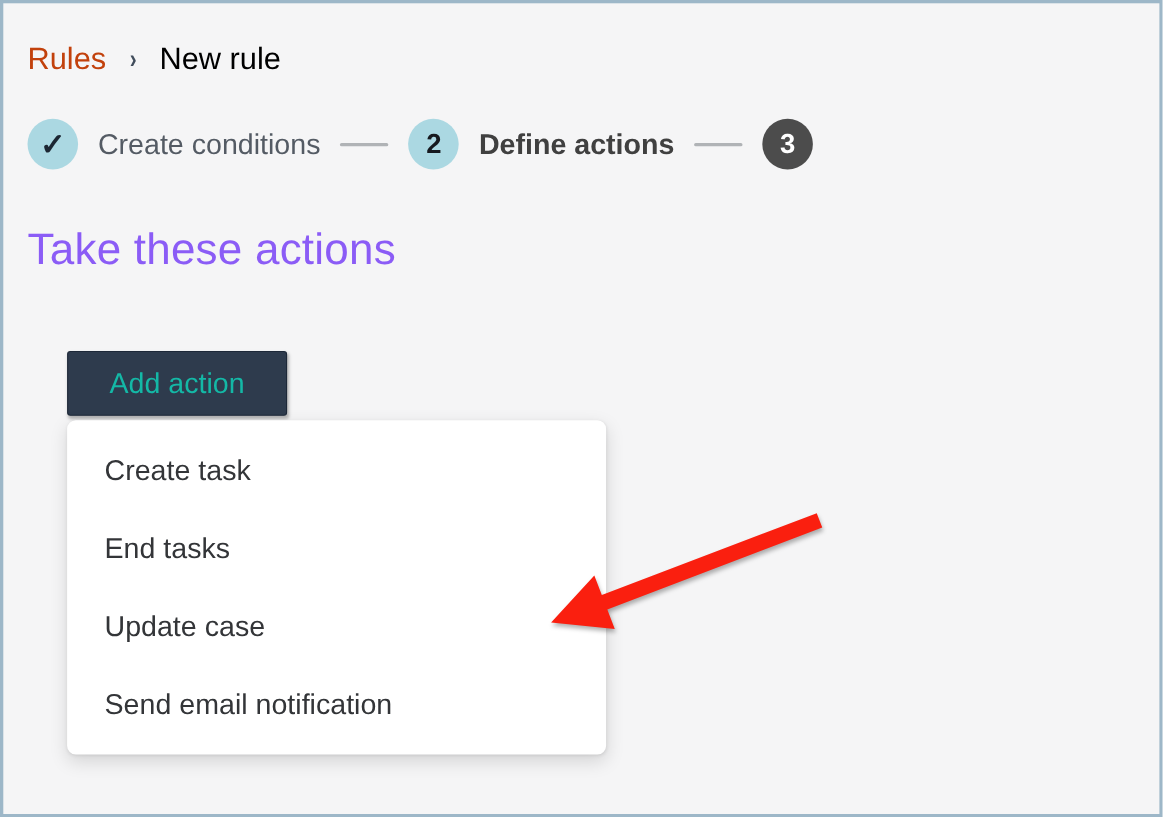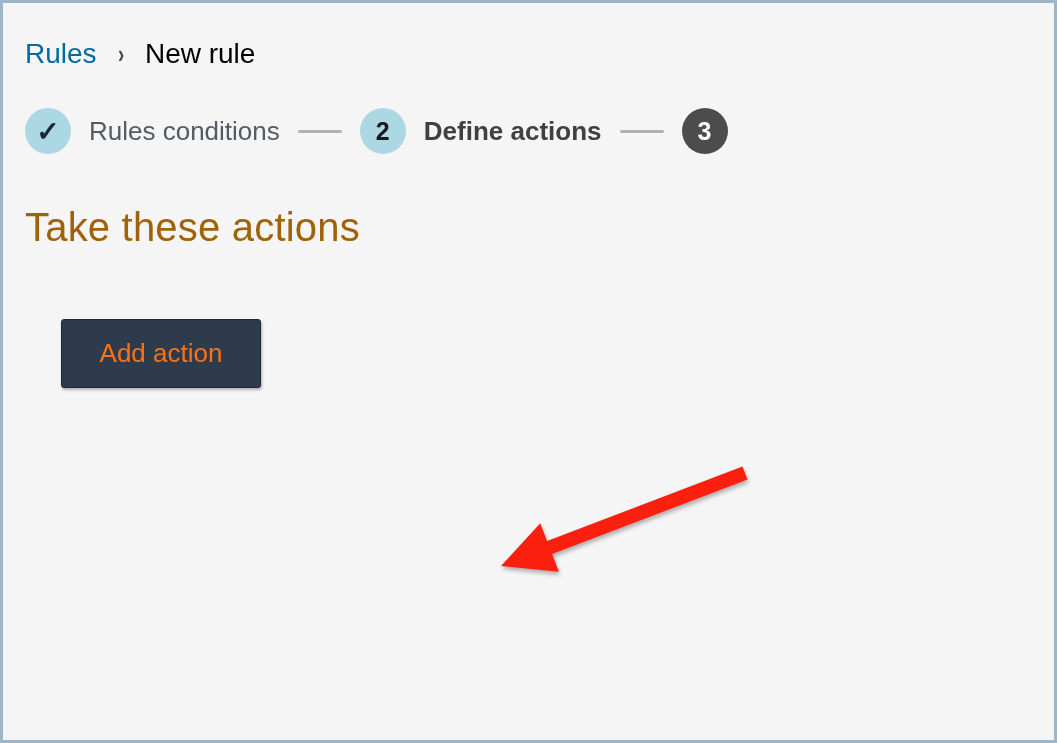--- a/index.html
+++ b/index.html
@@ -19,21 +19,21 @@
   .breadcrumb {
     position: absolute;
     top: 34px;
     left: 22px;
     display: flex;
     align-items: center;
     gap: 20px;
     font-size: 28px;
     line-height: 1.2;
   }
-  .crumb-link { color: #0369a1; cursor: pointer; text-decoration: none; }
+  .crumb-link { color: #c2410c; cursor: pointer; text-decoration: none; }
   .crumb-sep  { color: #414d5c; font-size: 25px; font-weight: 600; transform: scaleX(0.75); }
   .crumb-current { color: #000000; }
 
   
   .stepper {
     position: absolute;
     top: 105px;
     left: 22px;
     display: flex;
     align-items: center;
@@ -59,35 +59,35 @@
     flex: 0 0 auto;
   }
 
   
   .page-heading {
     position: absolute;
     top: 202px;
     left: 22px;
     font-size: 40px;
     font-weight: 400;
-    color: #a16207;
+    color: #8b5cf6;
     letter-spacing: 0.2px;
   }
 
   
   .add-btn {
     position: absolute;
     top: 316px;
     left: 58px;
     width: 200px;
-    height: 69px;
+    height: 59px;
     background: #2e3b4d;
     border: 1px solid #1d2838;
     border-radius: 3px;
-    color: #f97316;
+    color: #14b8a6;
     font-size: 26px;
     font-family: "Liberation Sans", sans-serif;
     display: flex;
     align-items: center;
     justify-content: center;
     cursor: pointer;
     box-shadow: 1px 2px 3px rgba(0,0,0,0.28);
   }
 
   
@@ -135,35 +135,41 @@
 
   <nav class="breadcrumb">
     <a class="crumb-link" href="#">Rules</a>
     <span class="crumb-sep">›</span>
     <span class="crumb-current">New rule</span>
   </nav>
 
   <div class="stepper">
     <div class="step">
       <div class="step-circle done">✓</div>
-      <div class="step-label">Rules conditions</div>
+      <div class="step-label">Create conditions</div>
     </div>
     <div class="step-connector"></div>
     <div class="step">
       <div class="step-circle current">2</div>
       <div class="step-label current">Define actions</div>
     </div>
     <div class="step-connector"></div>
     <div class="step">
       <div class="step-circle upcoming">3</div>
     </div>
   </div>
 
   <h1 class="page-heading">Take these actions</h1>
 
   <button class="add-btn">Add action</button>
 
+  <div class="menu">
+    <div class="menu-item">Create task</div>
+    <div class="menu-item">End tasks</div>
+    <div class="menu-item">Update case</div>
+    <div class="menu-item">Send email notification</div>
+  </div>
 
   <svg class="arrow-overlay" viewBox="0 0 290 160" aria-hidden="true">
     <polygon points="259.5,23.5 64.1,98 57.3,80.2 18,123 75.9,128.8 69.1,111 264.5,36.5"></polygon>
   </svg>
 
 </div>
 
 </body></html>

